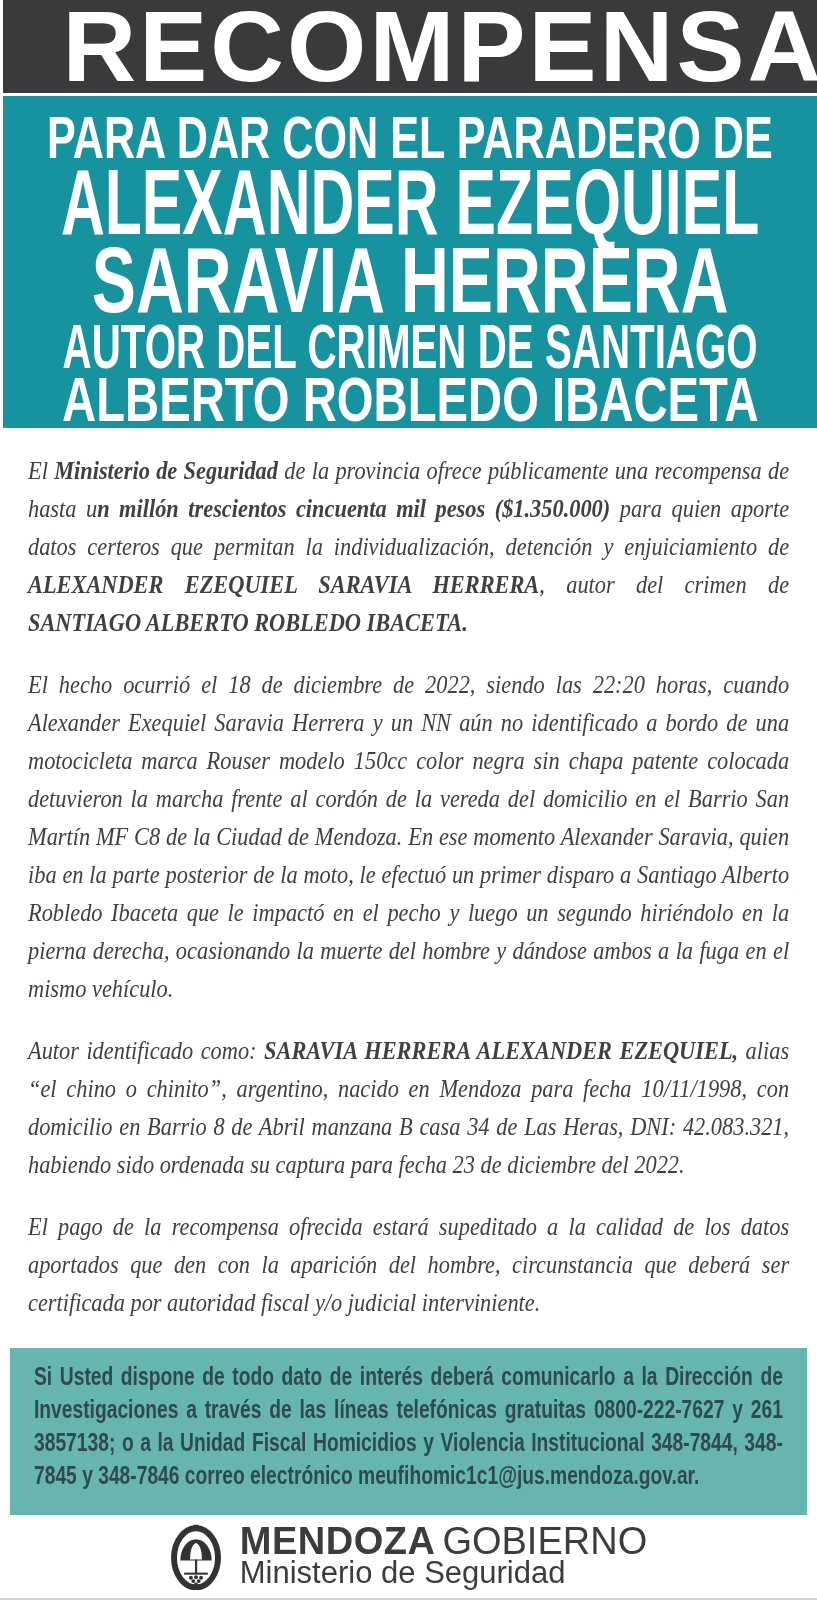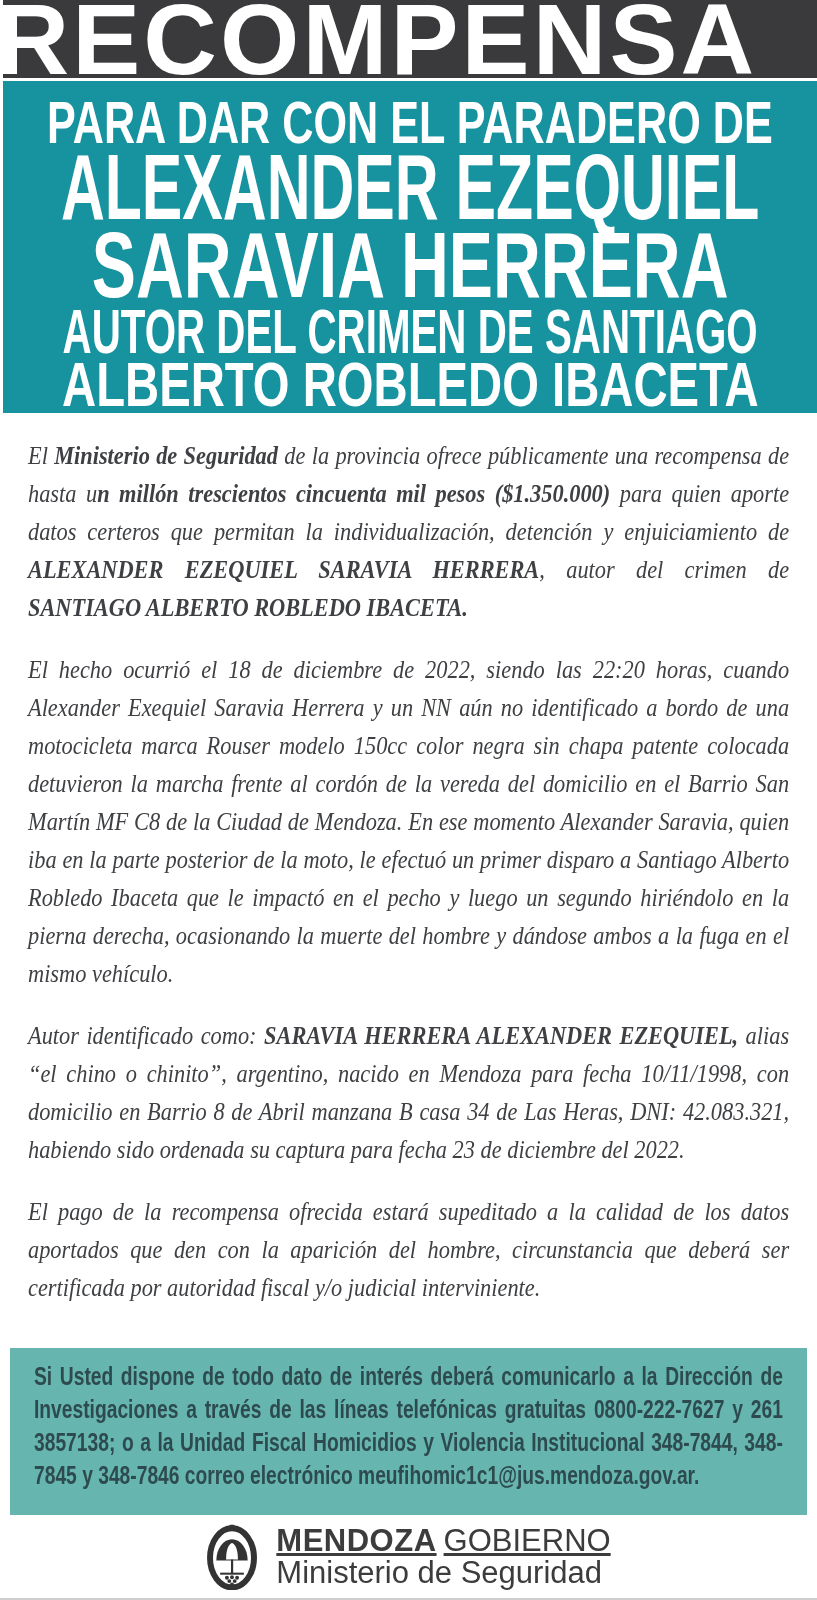--- a/index.html
+++ b/index.html
@@ -15,23 +15,23 @@
     position:relative;
     width:817px;height:1600px;
     background:#fff;
     font-family:"Liberation Sans",sans-serif;
     overflow:hidden;
     box-sizing:border-box;
   }
   
   .topbar{
     margin:0 0 0 3px;
-    height:78px;
+    height:93px;
     background:var(--header-bg);
-    display:flex;align-items:center;justify-content:flex-start;
+    display:flex;align-items:center;justify-content:flex-end;
     overflow:visible;
   }
   .topbar-title{
     color:#fff;font-weight:bold;
     font-size:100px;line-height:93px;
     letter-spacing:3px;white-space:nowrap;
     transform:scaleX(1.02);transform-origin:50% 50%;
   }
   
   .headline{
@@ -86,21 +86,21 @@
   }
   
   .footer{
     position:absolute;left:0;right:0;top:1515px;height:83px;
     background:#fff;
     display:flex;align-items:center;justify-content:center;
     gap:18px;
   }
   .logo-svg{display:block;}
   .footer-text{color:var(--footer-text);}
-  .brand-line{font-size:31px;line-height:32px;white-space:nowrap;text-decoration:underline;}
+  .brand-line{font-size:38px;line-height:32px;white-space:nowrap;}
   .brand-bold{font-weight:bold;letter-spacing:0.5px;}
   .brand-regular{font-weight:normal;margin-left:7px;}
   .ministry-line{font-size:31px;line-height:32px;font-weight:normal;white-space:nowrap;}
   .bottom-line{
     position:absolute;left:0;right:0;bottom:0;height:2px;
     background:#cfcfcf;
   }
 </style>
 </head>
 <body>

